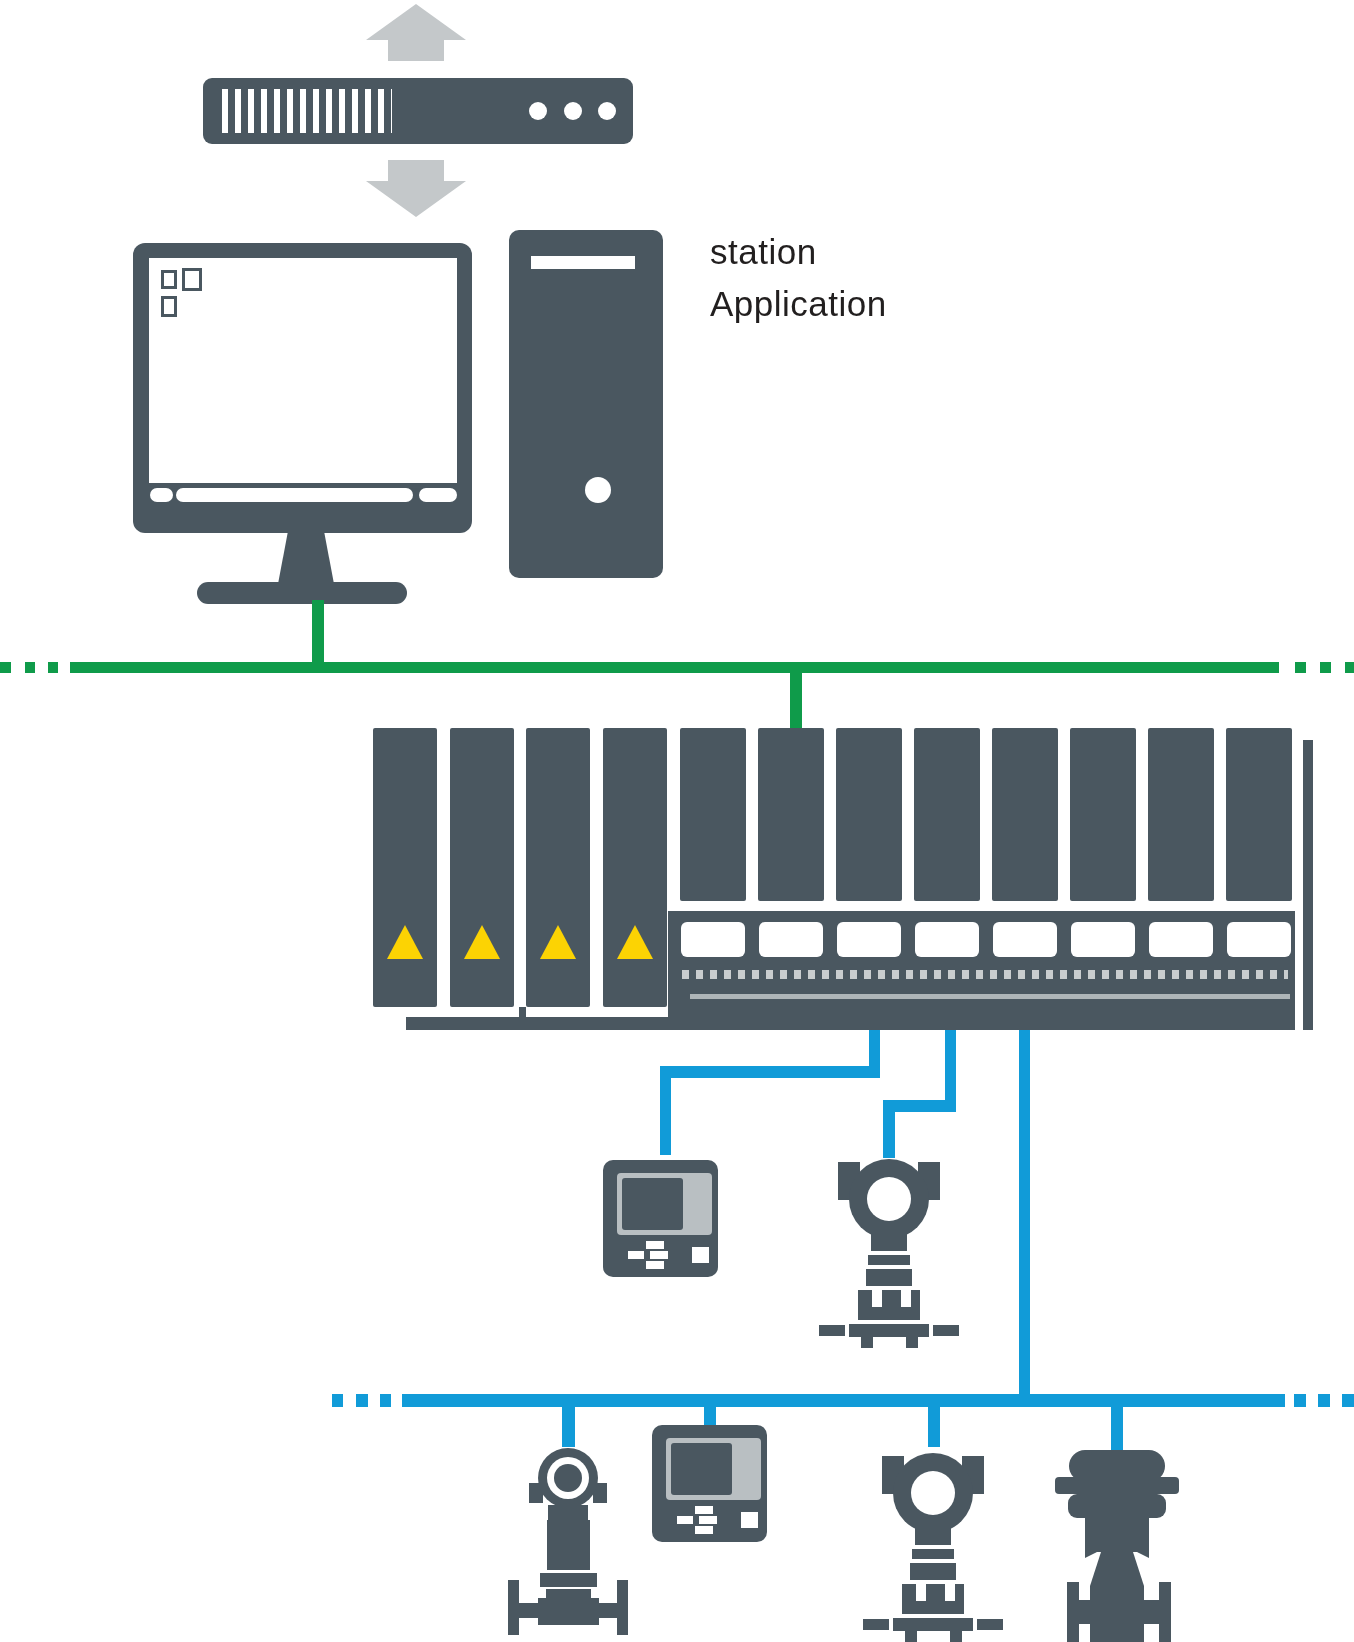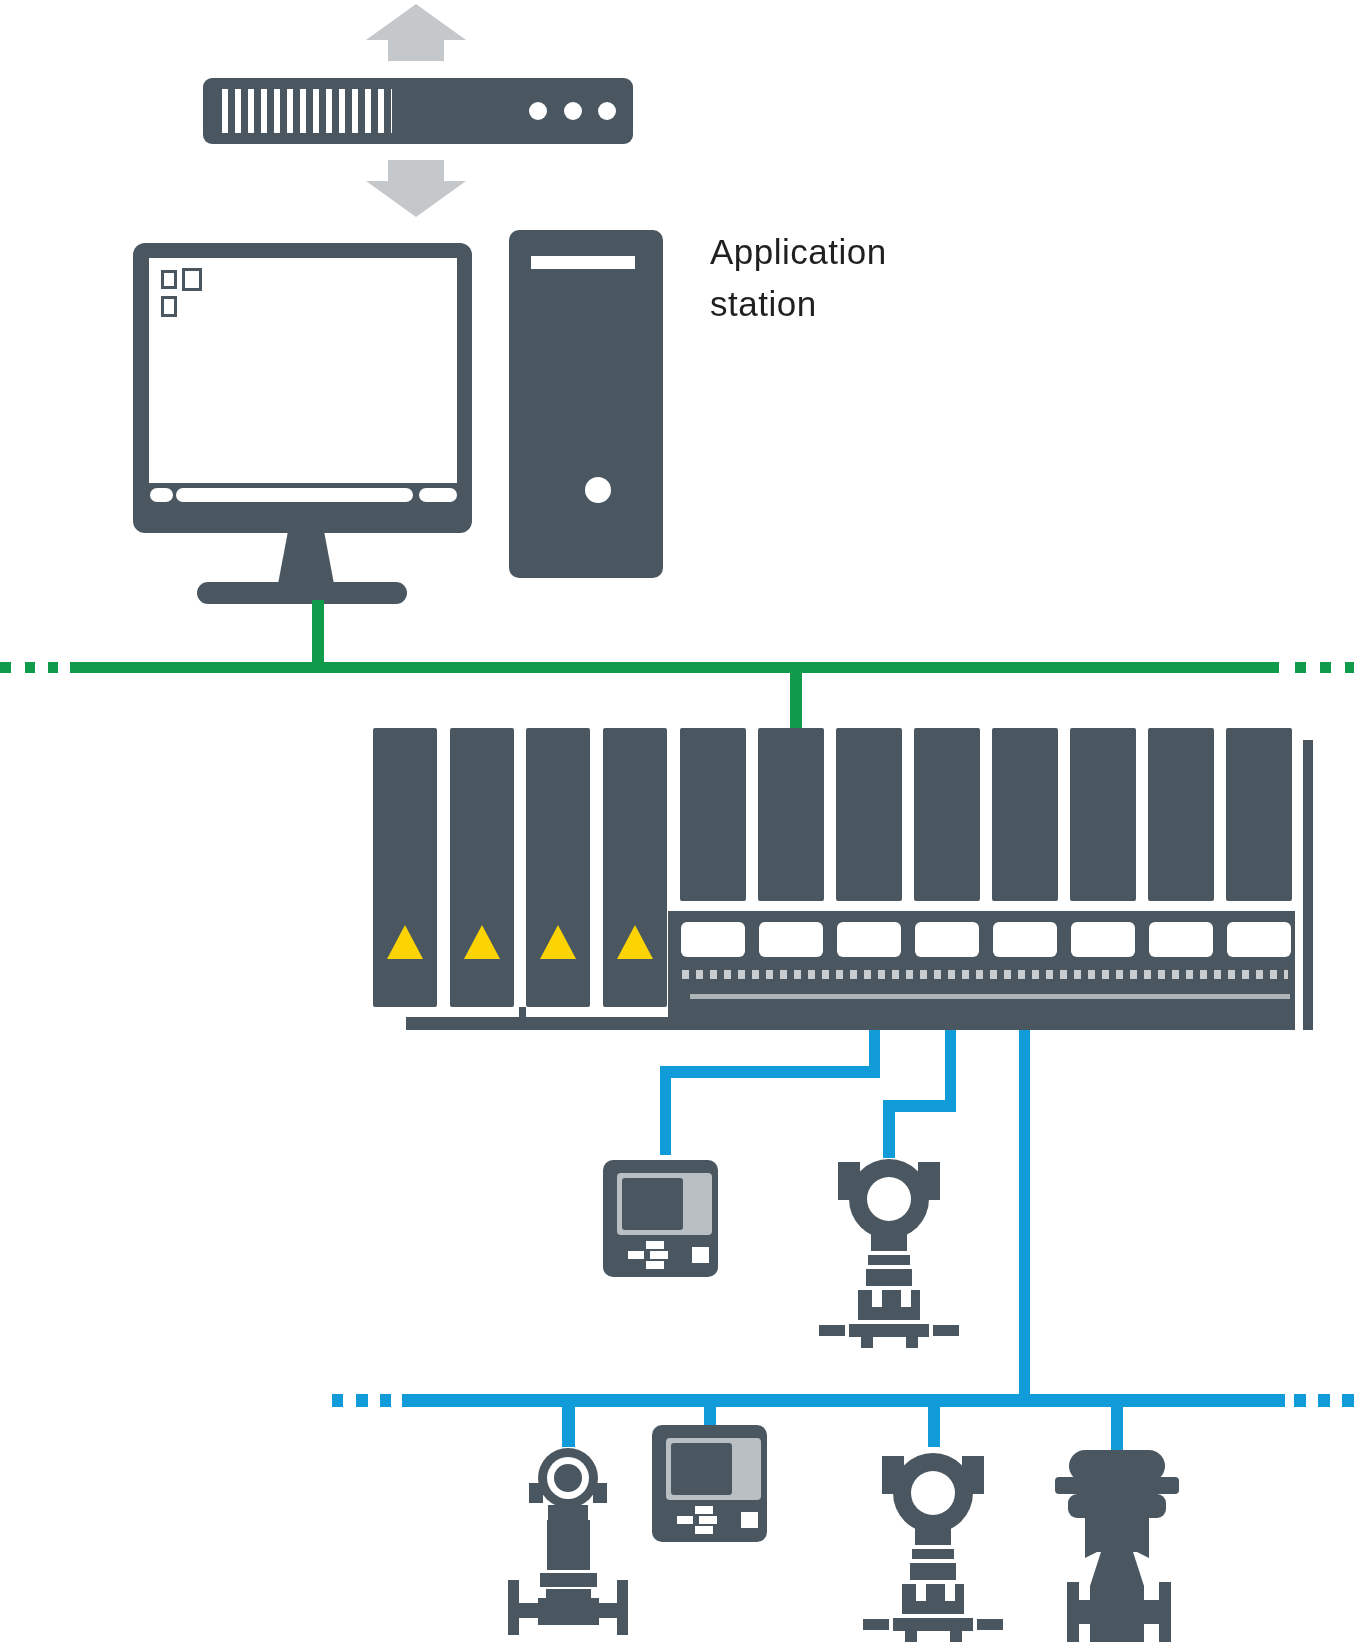--- a/index.html
+++ b/index.html
@@ -54,22 +54,22 @@
     </svg>
     <div class="a dark" style="left:64px;top:339px;width:210px;height:22px;border-radius:11px"></div>
   </div>
 
   <div class="a dark" style="left:509px;top:230px;width:154px;height:348px;border-radius:10px">
     <div class="a white" style="left:22px;top:26px;width:104px;height:13px"></div>
     <div class="a white" style="left:76px;top:247px;width:26px;height:26px;border-radius:50%"></div>
   </div>
 
   <div class="a label" style="left:710px;top:226px">
+    <div>station</div>
     <div>Application</div>
-    <div>station</div>
   </div>
 
   <div class="a green" style="left:70px;top:662px;width:1209px;height:11px"></div>
   <div class="a green" style="left:0;top:662px;width:11px;height:11px"></div>
   <div class="a green" style="left:25px;top:662px;width:10px;height:11px"></div>
   <div class="a green" style="left:48px;top:662px;width:10px;height:11px"></div>
   <div class="a green" style="left:1295px;top:662px;width:11px;height:11px"></div>
   <div class="a green" style="left:1320px;top:662px;width:11px;height:11px"></div>
   <div class="a green" style="left:1345px;top:662px;width:9px;height:11px"></div>
   <div class="a green" style="left:312px;top:600px;width:12px;height:62px"></div>

